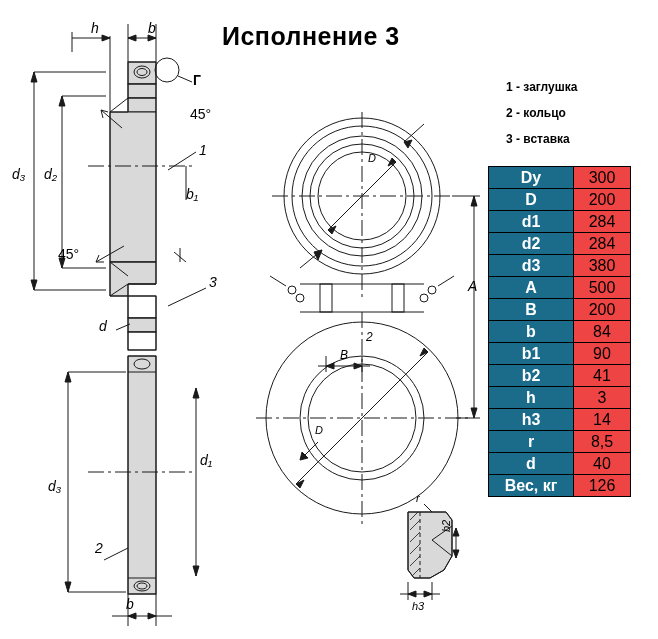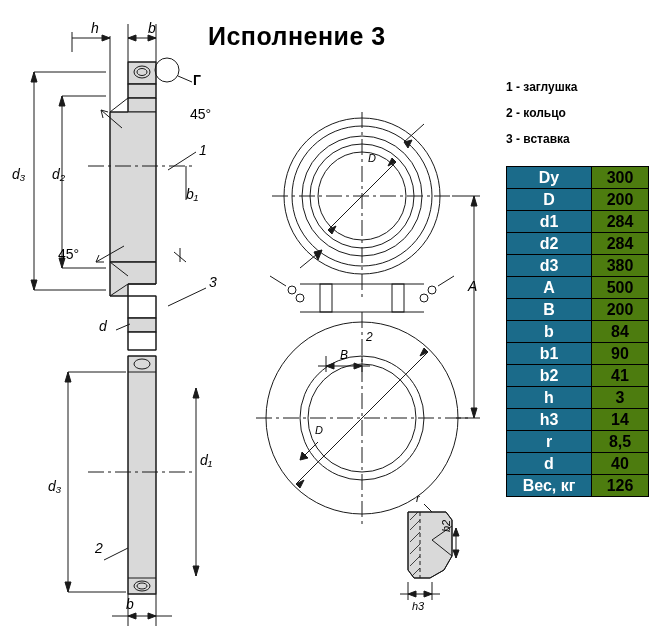--- a/index.html
+++ b/index.html
@@ -1,26 +1,26 @@
 <!DOCTYPE html>
 <html><head>
 <meta charset="utf-8">
 <style>
   html,body{margin:0;padding:0;background:#fff;}
   body{width:658px;height:639px;position:relative;overflow:hidden;
        font-family:"Liberation Sans",sans-serif;color:#000;}
   .root{position:absolute;left:0;top:0;width:658px;height:639px;}
   svg{position:absolute;left:0;top:0;}
-  .title{position:absolute;left:208px;top:22px;font-size:25px;font-weight:bold;letter-spacing:.5px;}
+  .title{position:absolute;left:222px;top:22px;font-size:25px;font-weight:bold;letter-spacing:.5px;}
   .legend{position:absolute;left:506px;top:74px;font-size:12px;font-weight:bold;line-height:26px;}
   .legend div{white-space:nowrap;}
-  table.spec{position:absolute;left:506px;top:166px;border-collapse:collapse;}
+  table.spec{position:absolute;left:488px;top:166px;border-collapse:collapse;}
   table.spec td{border:1px solid #000;height:21px;font-size:16px;text-align:center;padding:0;}
   table.spec td.lbl{width:84px;background:#1b6b8a;color:#fff;font-weight:bold;}
-  table.spec td.val{width:56px;background:#4d7c0f;color:#000;font-weight:bold;}
+  table.spec td.val{width:56px;background:#ef4444;color:#000;}
   .lbl-small{font-size:14px;}
   .dimtxt{position:absolute;font-size:14px;}
   .dimtxt.it{font-style:italic;}
 </style>
 </head>
 <body>
 
 <div class="root">
 
   <svg width="658" height="639" viewBox="0 0 658 639">
@@ -247,21 +247,21 @@
   <div class="dimtxt it" style="left:91px;top:20px;">h</div>
   <div class="dimtxt it" style="left:148px;top:20px;">b</div>
   <div class="dimtxt" style="left:193px;top:72px;font-weight:bold;">Г</div>
   <div class="dimtxt" style="left:190px;top:106px;">45°</div>
   <div class="dimtxt" style="left:58px;top:246px;">45°</div>
   <div class="dimtxt it" style="left:199px;top:142px;">1</div>
   <div class="dimtxt it" style="left:209px;top:274px;">3</div>
   <div class="dimtxt it" style="left:95px;top:540px;">2</div>
 
   <div class="dimtxt it" style="left:12px;top:166px;">d₃</div>
-  <div class="dimtxt it" style="left:52px;top:166px;">d₂</div>
+  <div class="dimtxt it" style="left:44px;top:166px;">d₂</div>
   <div class="dimtxt it" style="left:186px;top:186px;">b₁</div>
   <div class="dimtxt it" style="left:99px;top:318px;">d</div>
   <div class="dimtxt it" style="left:48px;top:478px;">d₃</div>
   <div class="dimtxt it" style="left:200px;top:452px;">d₁</div>
   <div class="dimtxt it" style="left:126px;top:596px;">b</div>
 
   <div class="dimtxt it" style="left:368px;top:152px;font-size:11px;">D</div>
   <div class="dimtxt it" style="left:468px;top:278px;">A</div>
   <div class="dimtxt it" style="left:340px;top:348px;font-size:12px;">B</div>
   <div class="dimtxt it" style="left:366px;top:330px;font-size:12px;">2</div>

